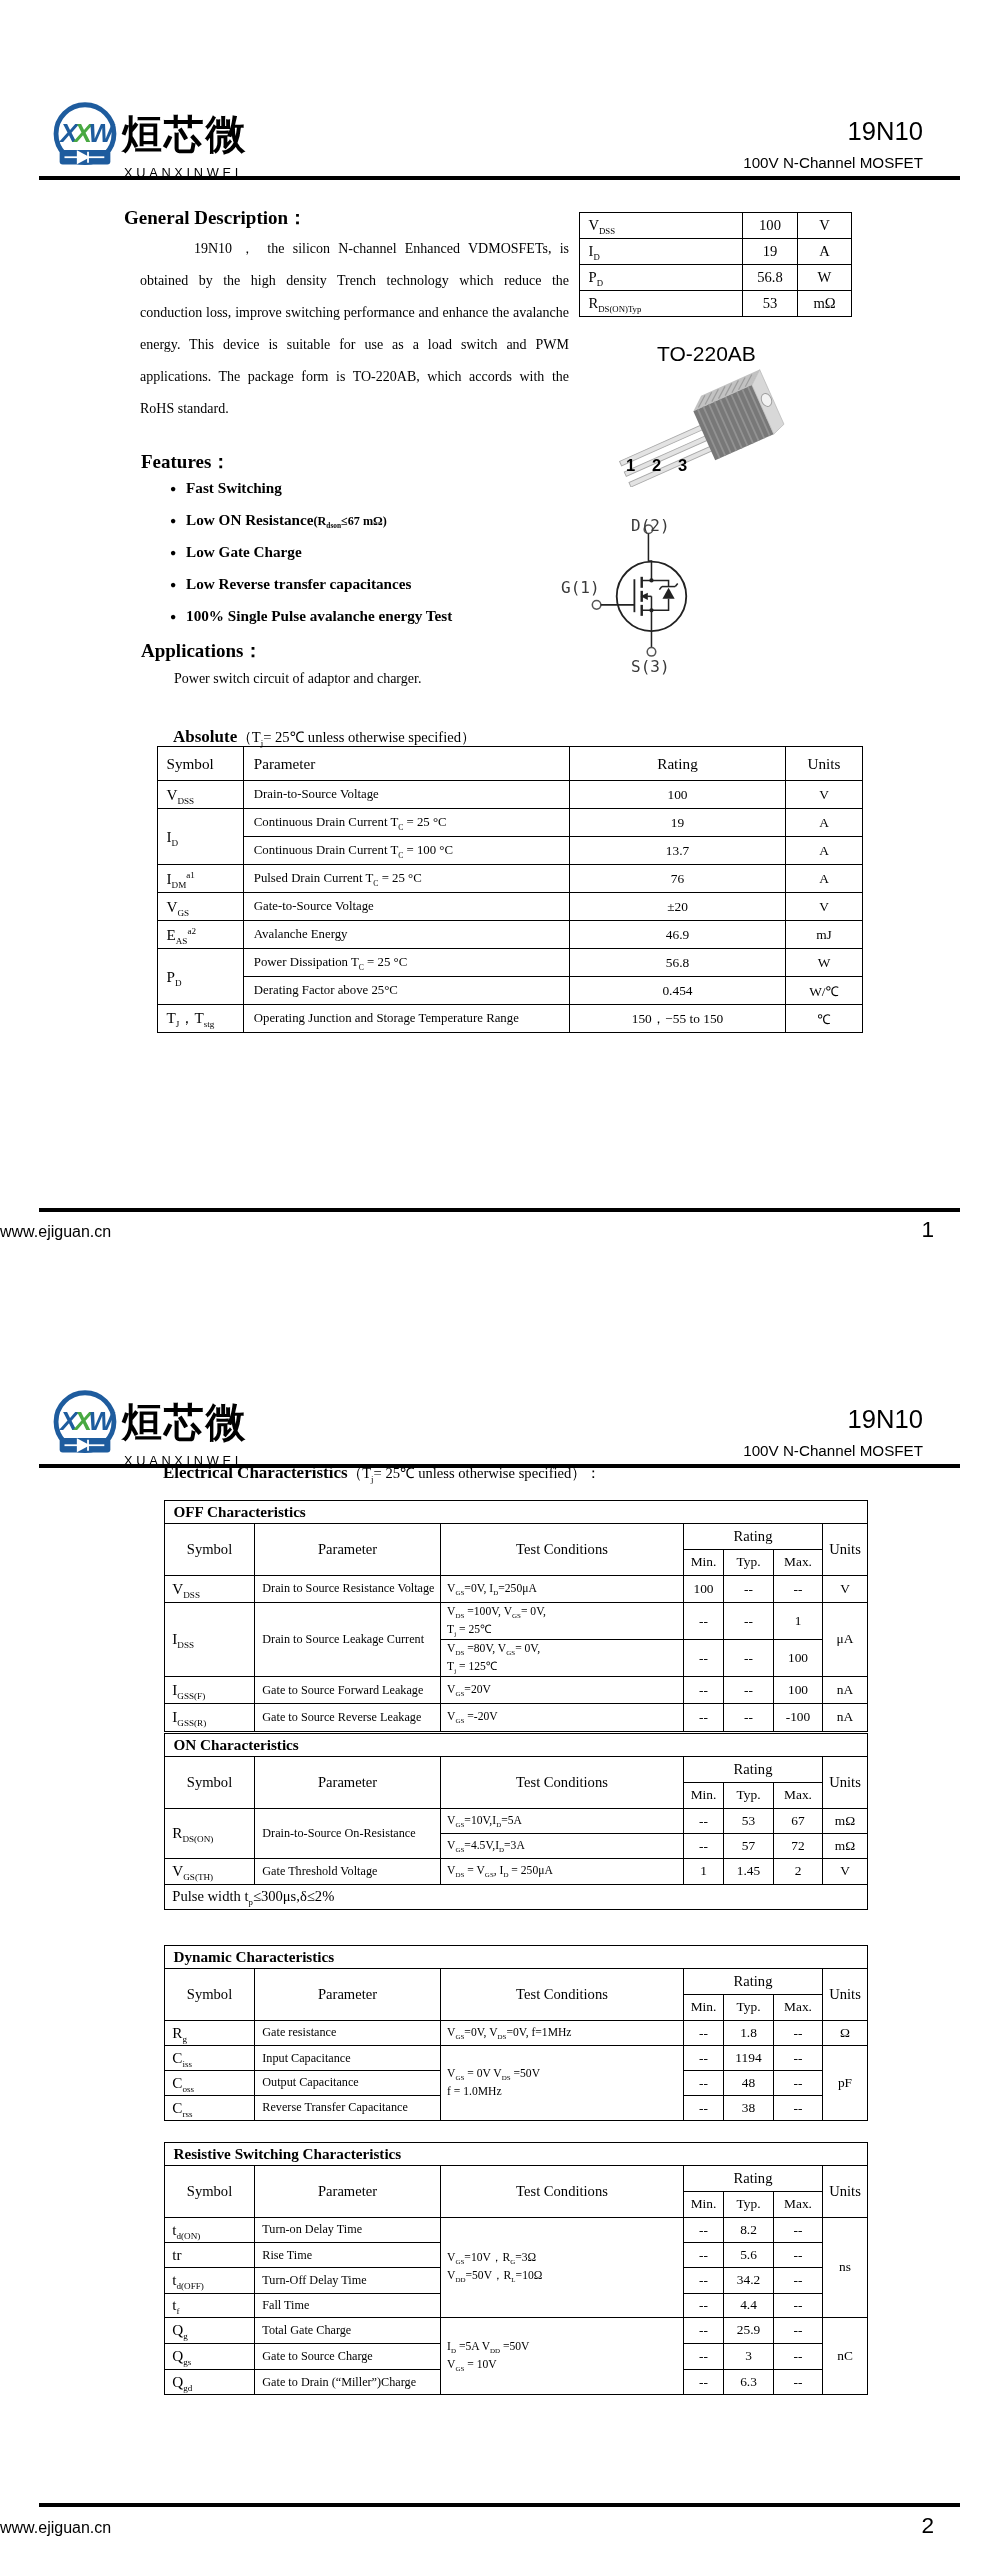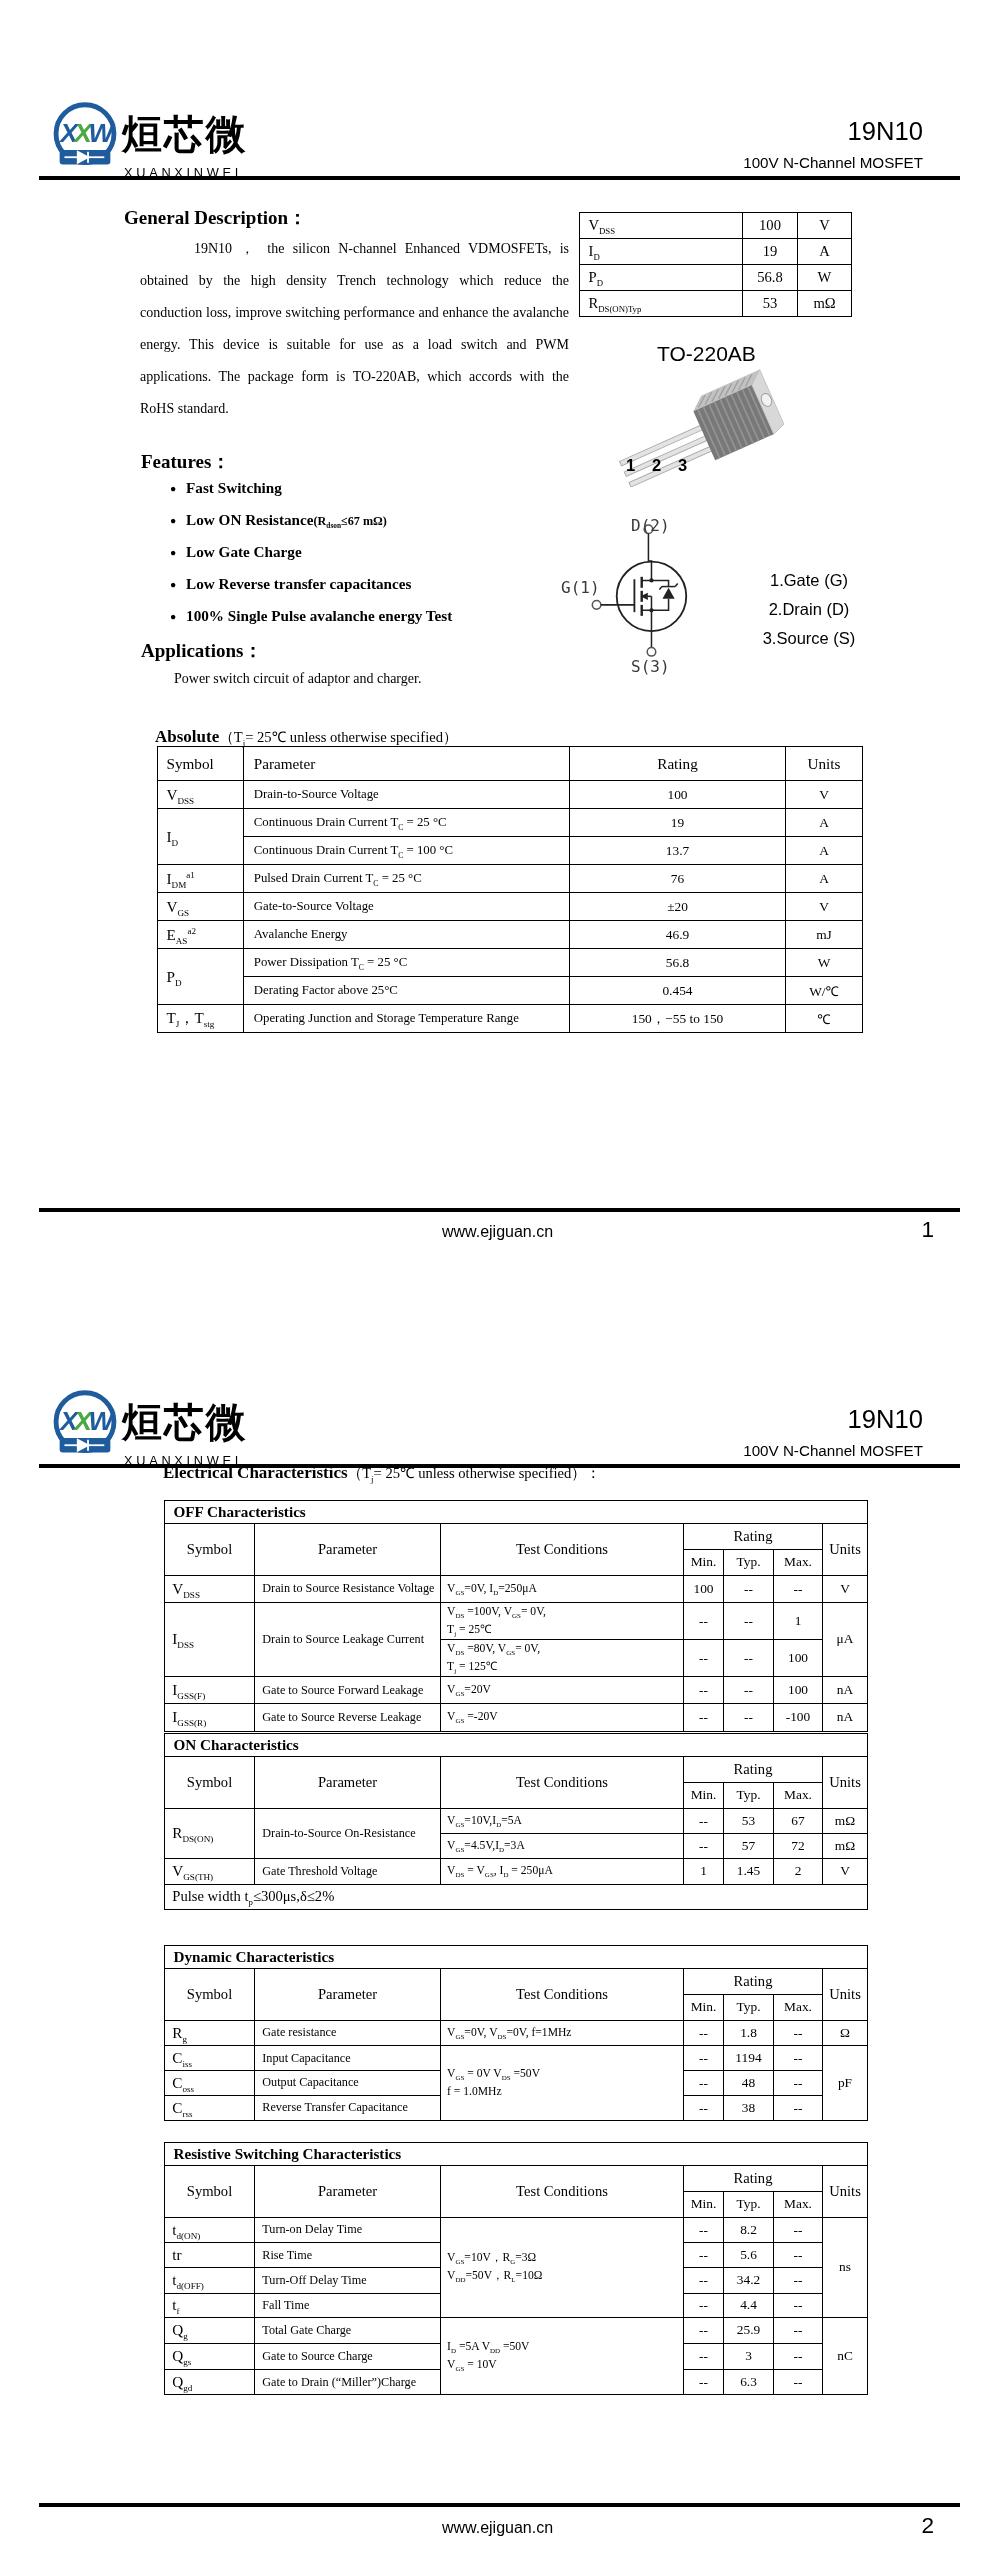--- a/index.html
+++ b/index.html
@@ -11,21 +11,21 @@
   
   .logo-mark { position:absolute; left:50px; top:100px; width:70px; height:71px; }
   .logo-cn { position:absolute; left:122px; top:112px; font-family:"DejaVu Sans", sans-serif; font-weight:bold; font-size:40px; line-height:1.1; letter-spacing:1.8px; }
   .logo-en { position:absolute; left:124px; top:165px; font-family:"Liberation Sans", sans-serif; font-size:12.8px; letter-spacing:3.7px; }
   .part-number { position:absolute; right:72px; top:117px; font-family:"Liberation Sans", sans-serif; font-size:25.6px; text-align:center; }
   .subtitle { position:absolute; right:72px; top:154px; font-family:"Liberation Sans", sans-serif; font-size:15.2px; text-align:right; }
   .header-rule { position:absolute; left:39px; right:35px; top:176px; height:4.3px; background:#000; }
 
   
   .footer-rule { position:absolute; left:39px; right:35px; top:1208px; height:4.3px; background:#000; }
-  .footer-site { position:absolute; left:0; right:0; top:1223px; text-align:center; font-family:"Liberation Sans", sans-serif; font-size:16px; }
+  .footer-site { position:absolute; left:0; right:0; top:1223px; font-family:"Liberation Sans", sans-serif; font-size:16px; }
   .footer-page { position:absolute; right:61px; top:1217px; font-family:"Liberation Sans", sans-serif; font-size:22.6px; }
 
   sub { font-size:0.6em; line-height:0; }
   sup { font-size:0.6em; line-height:0; }
 
   
   .gd-title { left:124px; top:205px; font-size:19px; font-weight:bold; }
   .gd-body { left:140px; top:233px; width:429px; font-size:14px; line-height:32px; text-align:justify; text-indent:54px; }
   .sum-table { position:absolute; left:579px; top:212px; border-collapse:collapse; table-layout:fixed; }
   .sum-table td { border:1.2px solid #000; height:26px; font-size:14.6px; }
@@ -42,21 +42,21 @@
   .feat-item { height:32px; font-size:15.2px; font-weight:bold; white-space:nowrap; }
   .feat-item .dot { font-size:10.4px; vertical-align:1.2px; margin-right:9.8px; }
   .feat-note { font-size:12.2px; font-weight:bold; }
   .app-title { left:141px; top:638px; font-size:19px; font-weight:bold; }
   .app-body { left:174px; top:671px; font-size:14px; }
 
   .mos-svg { position:absolute; left:549px; top:512px; width:183px; height:165px; }
   .pin-lbl { position:absolute; font-family:"DejaVu Sans Mono", monospace; font-size:16px; color:#3a3a3a; }
   .pin-legend { left:745px; top:566px; width:128px; text-align:center; font-family:"Liberation Sans", sans-serif; font-size:16.5px; line-height:29px; }
 
-  .abs-title { left:155px; top:726px; font-size:14.6px;text-align:right; }
+  .abs-title { left:173px; top:726px; font-size:14.6px;text-align:right; }
   .abs-title .b { font-size:17px; font-weight:bold; }
   .abs-table { position:absolute; left:157px; top:746px; border-collapse:collapse; table-layout:fixed; width:706px; }
   .abs-table th, .abs-table td { border:1.2px solid #000; font-weight:normal; }
   .abs-table { border:1.8px solid #000; }
   .abs-table tr { height:28px; }
   .abs-table tr.ahead { height:34px; }
   .abs-table tr.ahead th { border-bottom:1.8px solid #000; font-size:15.2px; }
   .abs-table .as { padding-left:8.5px; font-size:15.2px; text-align:left; }
   .abs-table .ap { padding-left:9.8px; font-size:12.8px; text-align:left; }
   .abs-table .ar { text-align:center; font-size:13.4px; }
@@ -186,25 +186,20 @@
       <circle cx="168" cy="229" r="7" stroke="#555"></circle>
     </g>
     <polygon points="150,138 162,132 162,144" fill="#222"></polygon>
     <polygon points="186,142 206,142 196,124" fill="#222"></polygon>
     <circle cx="168" cy="112" r="3.5" fill="#222"></circle>
     <circle cx="168" cy="161" r="3.5" fill="#222"></circle>
   </svg>
   <div class="pin-lbl" style="left:631px; top:516px;">D(2)</div>
   <div class="pin-lbl" style="left:561px; top:578px;">G(1)</div>
   <div class="pin-lbl" style="left:631px; top:657px;">S(3)</div>
-  <div class="abs pin-legend">
-    <div>1.Gate (G)</div>
-    <div>2.Drain (D)</div>
-    <div>3.Source (S)</div>
-  </div>
 
   <div class="abs abs-title"><span class="b">Absolute</span><span>（T<sub>j</sub>= 25℃  unless otherwise specified）</span></div>
   <table class="abs-table">
     <colgroup>
         <col style="width:86px">
         <col style="width:326px">
         <col style="width:216px">
         <col style="width:77px">
       </colgroup>
     <tbody>

